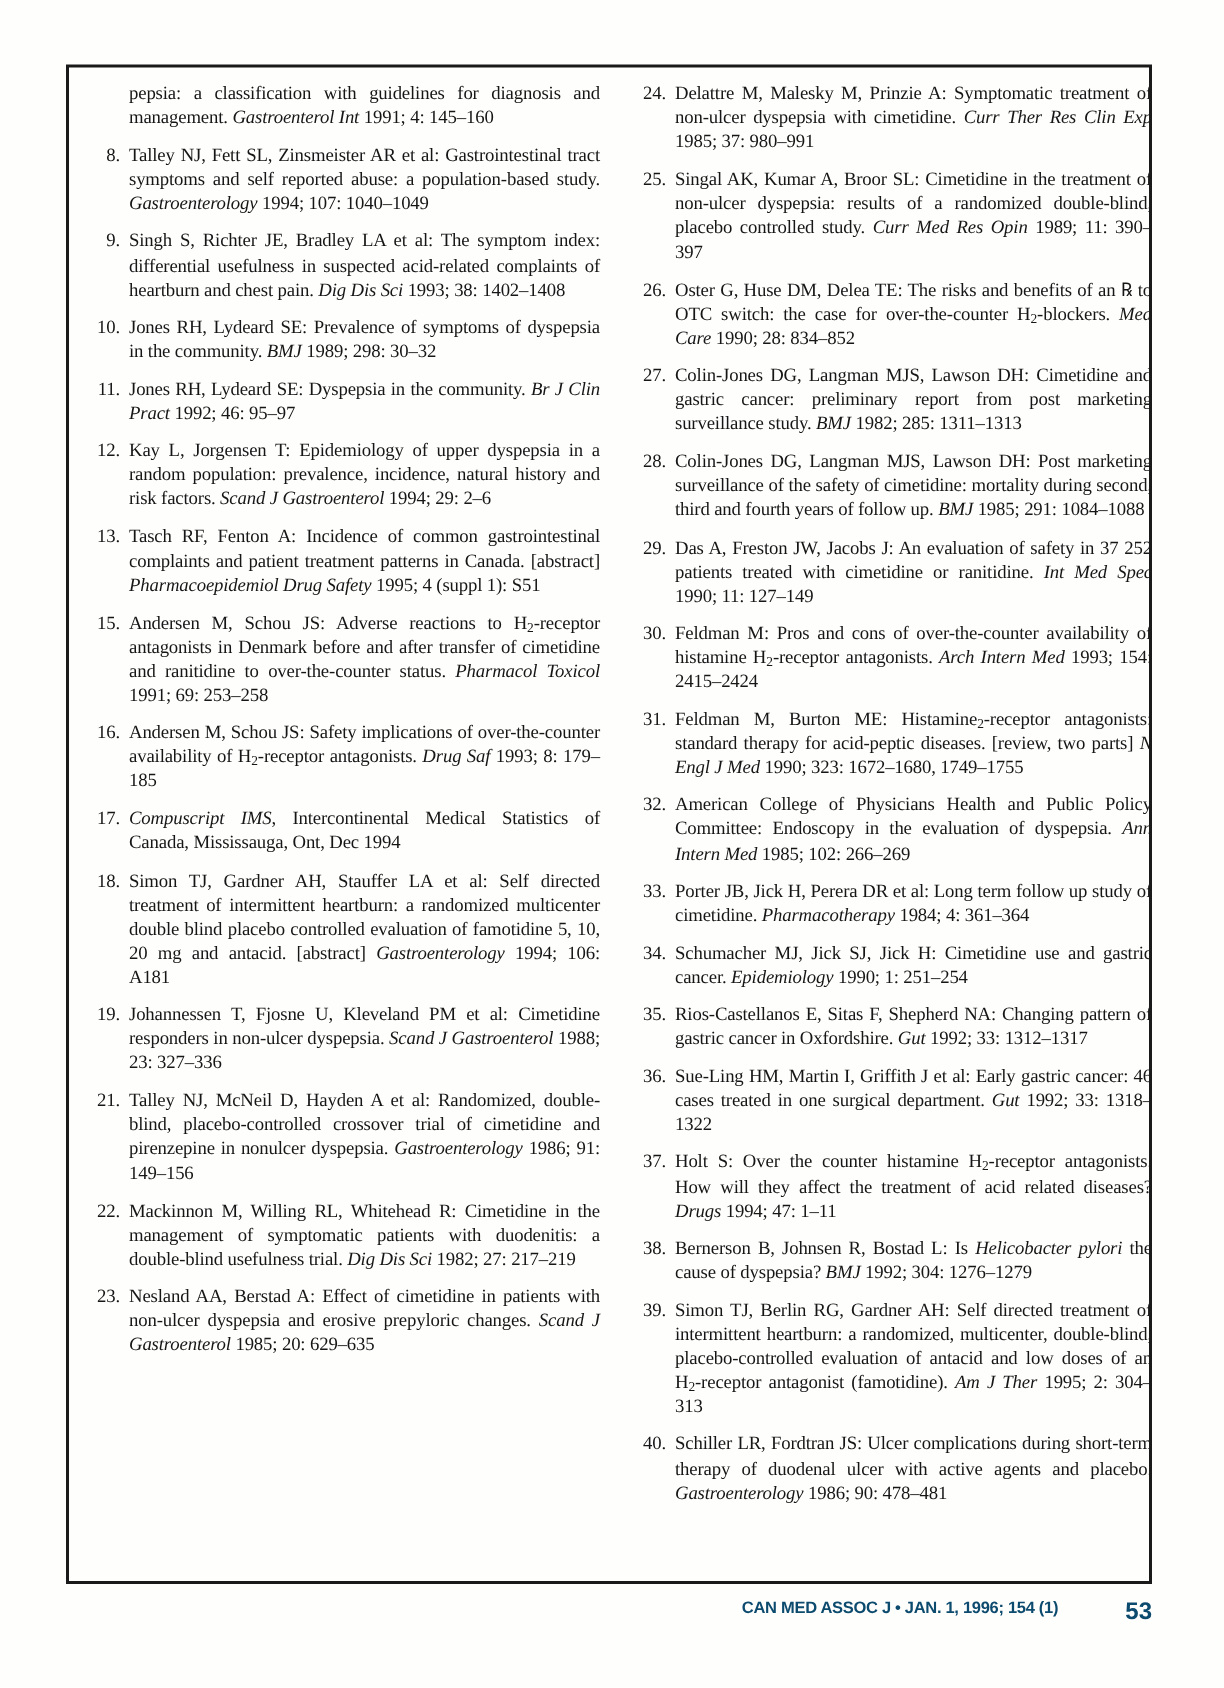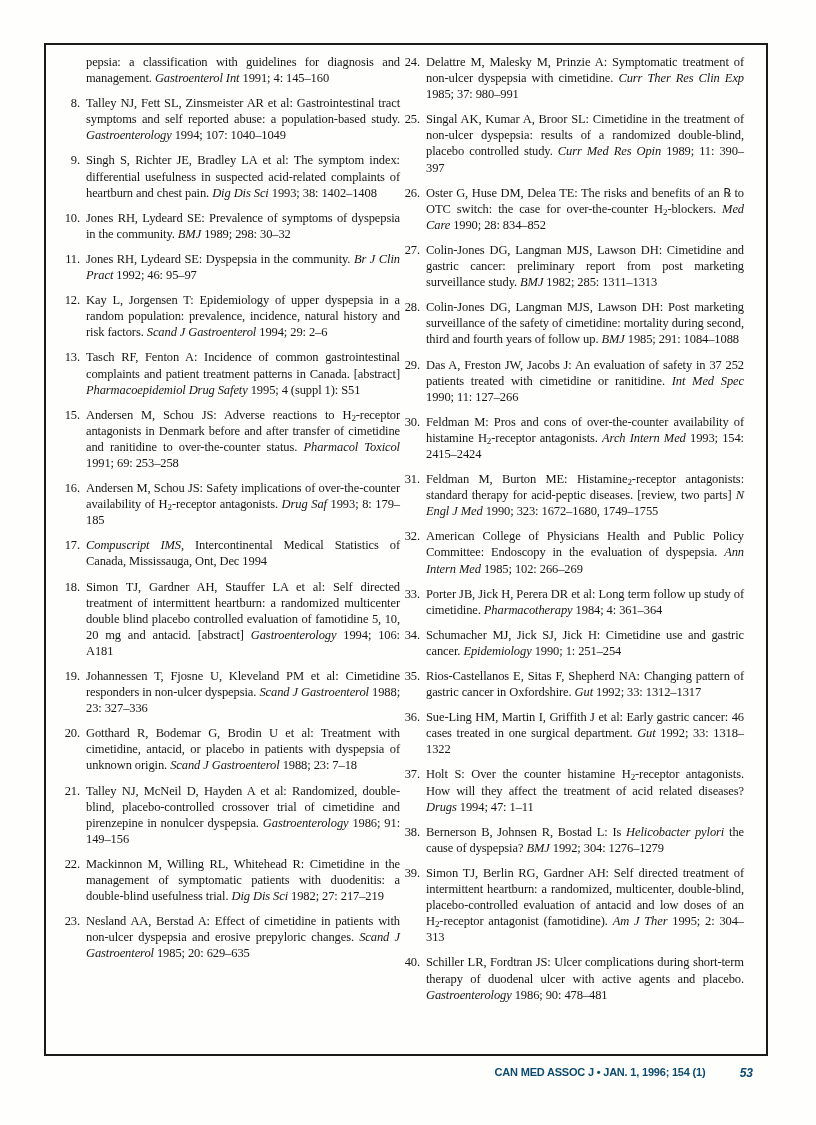--- a/index.html
+++ b/index.html
@@ -28,21 +28,21 @@
   }
   .col {
     position: absolute;
     top: 9px;
   }
   .col-left {
     left: 12px;
     width: 342px;
   }
   .col-right {
-    left: 352px;
+    left: 376px;
     width: 346px;
   }
   .ref {
     display: flex;
     margin-bottom: 9px;
     font-size: 12.5px;
     line-height: 16.1px;
     letter-spacing: -0.1px;
   }
   .num {
@@ -76,23 +76,22 @@
   .footer-journal {
     position: absolute;
     left: 410px;
     width: 380px;
     text-align: center;
     font-size: 11px;
     letter-spacing: -0.2px;
   }
   .footer-page {
     position: absolute;
-    right: 63px;
-    font-size: 12px;
-    font-style: italic;
+    right: 48px;
+    font-size: 16px;
   }
 </style>
 </head>
 <body>
 
 <div class="page">
   <div class="frame">
     <div class="col col-left" id="col-left">
         <div class="ref">
           <span class="num"></span>
@@ -136,24 +135,20 @@
         </div>
         <div class="ref">
           <span class="num">18.</span>
           <span class="txt"><span>Simon TJ, Gardner AH, Stauffer LA et al: Self directed treatment of intermittent heartburn: a randomized multicenter double blind placebo controlled evaluation of famotidine 5, 10, 20 mg and antacid. [abstract] </span><span class="it">Gastroenterology</span><span> 1994; 106: A181</span></span>
         </div>
         <div class="ref">
           <span class="num">19.</span>
           <span class="txt"><span>Johannessen T, Fjosne U, Kleveland PM et al: Cimetidine responders in non-ulcer dyspepsia. </span><span class="it">Scand J Gastroenterol</span><span> 1988; 23: 327–336</span></span>
         </div>
         <div class="ref">
-          <span class="num">20.</span>
-          <span class="txt"><span>Gotthard R, Bodemar G, Brodin U et al: Treatment with cimetidine, antacid, or placebo in patients with dyspepsia of unknown origin. </span><span class="it">Scand J Gastroenterol</span><span> 1988; 23: 7–18</span></span>
-        </div>
-        <div class="ref">
           <span class="num">21.</span>
           <span class="txt"><span>Talley NJ, McNeil D, Hayden A et al: Randomized, double-blind, placebo-controlled crossover trial of cimetidine and pirenzepine in nonulcer dyspepsia. </span><span class="it">Gastroenterology</span><span> 1986; 91: 149–156</span></span>
         </div>
         <div class="ref">
           <span class="num">22.</span>
           <span class="txt"><span>Mackinnon M, Willing RL, Whitehead R: Cimetidine in the management of symptomatic patients with duodenitis: a double-blind usefulness trial. </span><span class="it">Dig Dis Sci</span><span> 1982; 27: 217–219</span></span>
         </div>
         <div class="ref">
           <span class="num">23.</span>
           <span class="txt"><span>Nesland AA, Berstad A: Effect of cimetidine in patients with non-ulcer dyspepsia and erosive prepyloric changes. </span><span class="it">Scand J Gastroenterol</span><span> 1985; 20: 629–635</span></span>
@@ -175,21 +170,21 @@
         <div class="ref">
           <span class="num">27.</span>
           <span class="txt"><span>Colin-Jones DG, Langman MJS, Lawson DH: Cimetidine and gastric cancer: preliminary report from post marketing surveillance study. </span><span class="it">BMJ</span><span> 1982; 285: 1311–1313</span></span>
         </div>
         <div class="ref">
           <span class="num">28.</span>
           <span class="txt"><span>Colin-Jones DG, Langman MJS, Lawson DH: Post marketing surveillance of the safety of cimetidine: mortality during second, third and fourth years of follow up. </span><span class="it">BMJ</span><span> 1985; 291: 1084–1088</span></span>
         </div>
         <div class="ref">
           <span class="num">29.</span>
-          <span class="txt"><span>Das A, Freston JW, Jacobs J: An evaluation of safety in 37 252 patients treated with cimetidine or ranitidine. </span><span class="it">Int Med Spec</span><span> 1990; 11: 127–266</span></span>
+          <span class="txt"><span>Das A, Freston JW, Jacobs J: An evaluation of safety in 37 252 patients treated with cimetidine or ranitidine. </span><span class="it">Int Med Spec</span><span> 1990; 11: 127–149</span></span>
         </div>
         <div class="ref">
           <span class="num">30.</span>
           <span class="txt"><span>Feldman M: Pros and cons of over-the-counter availability of histamine H</span><sub>2</sub><span>-receptor antagonists. </span><span class="it">Arch Intern Med</span><span> 1993; 154: 2415–2424</span></span>
         </div>
         <div class="ref">
           <span class="num">31.</span>
           <span class="txt"><span>Feldman M, Burton ME: Histamine</span><sub>2</sub><span>-receptor antagonists: standard therapy for acid-peptic diseases. [review, two parts] </span><span class="it">N Engl J Med</span><span> 1990; 323: 1672–1680, 1749–1755</span></span>
         </div>
         <div class="ref">

